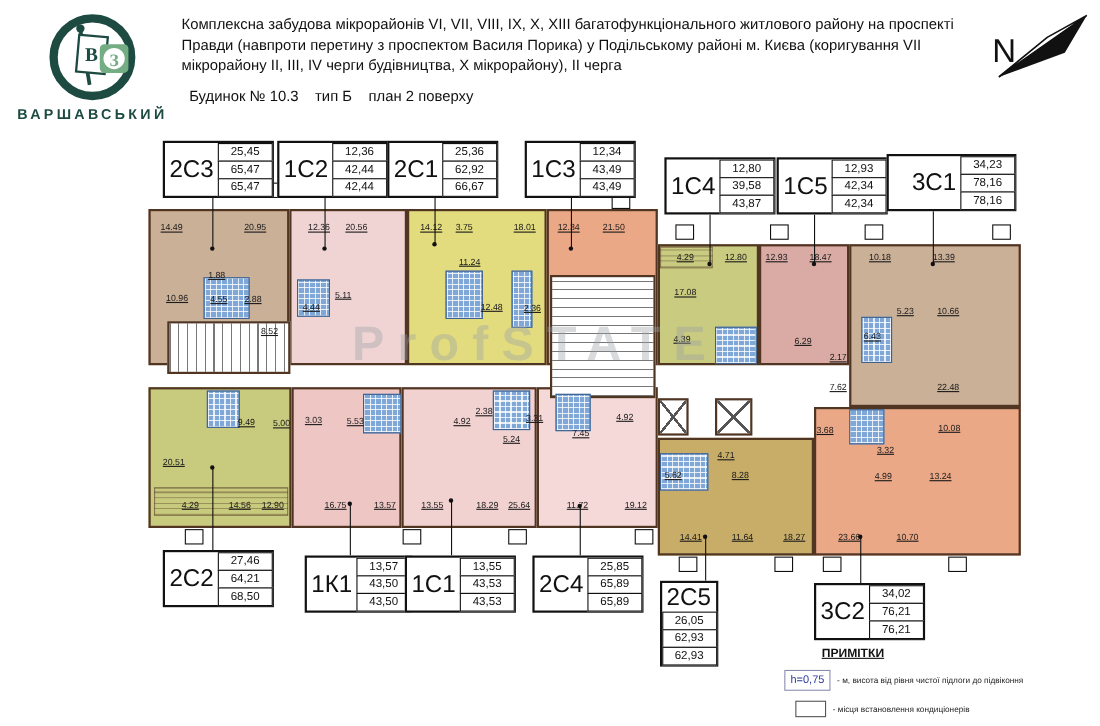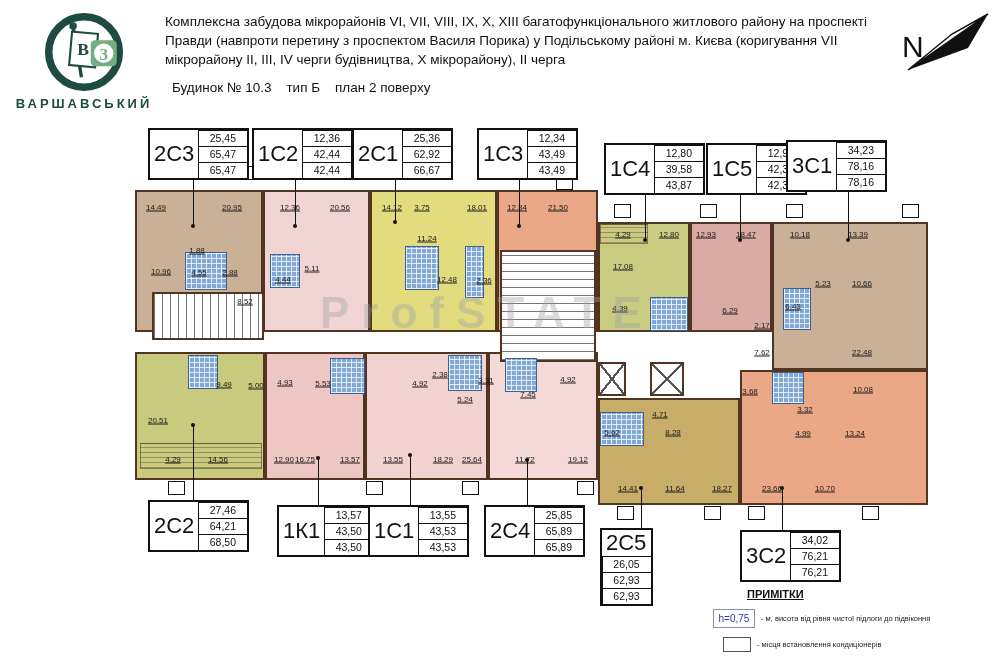--- a/index.html
+++ b/index.html
@@ -92,21 +92,21 @@
         <div class="co-vals">
           <div class="">25,45</div>
           <div class="">65,47</div>
           <div class="">65,47</div>
         </div>
       </div>
       <div class="vline" style="left: 193px; top: 180px; height: 46px;"></div>
       <div class="dot" style="left: 191px; top: 224px;"></div>
       <div class="apt" style="left: 263px; top: 190px; width: 107px; height: 142px; background: rgb(240, 212, 211);"></div>
       <div class="room" style="left: 290px; top: 207px;">12.36</div>
-      <div class="room" style="left: 340px; top: 207px;">20.56</div>
+      <div class="room" style="left: 324px; top: 207px;">20.56</div>
       <div class="room" style="left: 312px; top: 268px;">5.11</div>
       <div class="room" style="left: 283px; top: 279px;">4.44</div>
       <div class="callout" style="left: 252px; top: 128px;">
         <div class="co-code">1С2</div>
         <div class="co-vals">
           <div class="">12,36</div>
           <div class="">42,44</div>
           <div class="">42,44</div>
         </div>
       </div>
@@ -173,49 +173,49 @@
       <div class="vline" style="left: 740px; top: 195px; height: 45px;"></div>
       <div class="dot" style="left: 738px; top: 238px;"></div>
       <div class="apt" style="left: 772px; top: 222px; width: 156px; height: 148px; background: rgb(203, 176, 152);"></div>
       <div class="room" style="left: 800px; top: 234px;">10.18</div>
       <div class="room" style="left: 858px; top: 234px;">13.39</div>
       <div class="room" style="left: 823px; top: 283px;">5.23</div>
       <div class="room" style="left: 862px; top: 283px;">10.66</div>
       <div class="room" style="left: 793px; top: 306px;">6.43</div>
       <div class="room" style="left: 762px; top: 352px;">7.62</div>
       <div class="room" style="left: 862px; top: 352px;">22.48</div>
-      <div class="callout" style="left: 786px; top: 140px;">
+      <div class="callout" style="left: 806px; top: 140px; padding-left: 17px;">
         <div class="co-code">3С1</div>
         <div class="co-vals">
           <div class="">34,23</div>
           <div class="">78,16</div>
           <div class="">78,16</div>
         </div>
       </div>
       <div class="vline" style="left: 848px; top: 192px; height: 48px;"></div>
       <div class="dot" style="left: 846px; top: 238px;"></div>
       <div class="apt" style="left: 135px; top: 352px; width: 130px; height: 128px; background: rgb(200, 202, 125);"></div>
       <div class="room" style="left: 224px; top: 384px;">9.49</div>
       <div class="room" style="left: 256px; top: 385px;">5.00</div>
       <div class="room" style="left: 158px; top: 420px;">20.51</div>
       <div class="room" style="left: 173px; top: 459px;">4.29</div>
       <div class="room" style="left: 218px; top: 459px;">14.56</div>
-      <div class="room" style="left: 248px; top: 459px; margin-left: 36px;">12.90</div>
+      <div class="room" style="left: 248px; top: 459px;">12.90</div>
       <div class="callout" style="left: 148px; top: 500px;">
         <div class="co-code">2С2</div>
         <div class="co-vals">
           <div class="">27,46</div>
           <div class="">64,21</div>
           <div class="">68,50</div>
         </div>
       </div>
       <div class="vline" style="left: 193px; top: 425px; height: 75px;"></div>
       <div class="dot" style="left: 191px; top: 423px;"></div>
       <div class="apt" style="left: 265px; top: 352px; width: 100px; height: 128px; background: rgb(238, 199, 197);"></div>
-      <div class="room" style="left: 285px; top: 382px;">4.93</div>
+      <div class="room" style="left: 285px; top: 382px;">3.03</div>
       <div class="room" style="left: 323px; top: 383px;">5.53</div>
       <div class="room" style="left: 305px; top: 459px;">16.75</div>
       <div class="room" style="left: 350px; top: 459px;">13.57</div>
       <div class="callout" style="left: 277px; top: 505px;">
         <div class="co-code">1К1</div>
         <div class="co-vals">
           <div class="">13,57</div>
           <div class="">43,50</div>
           <div class="">43,50</div>
         </div>

